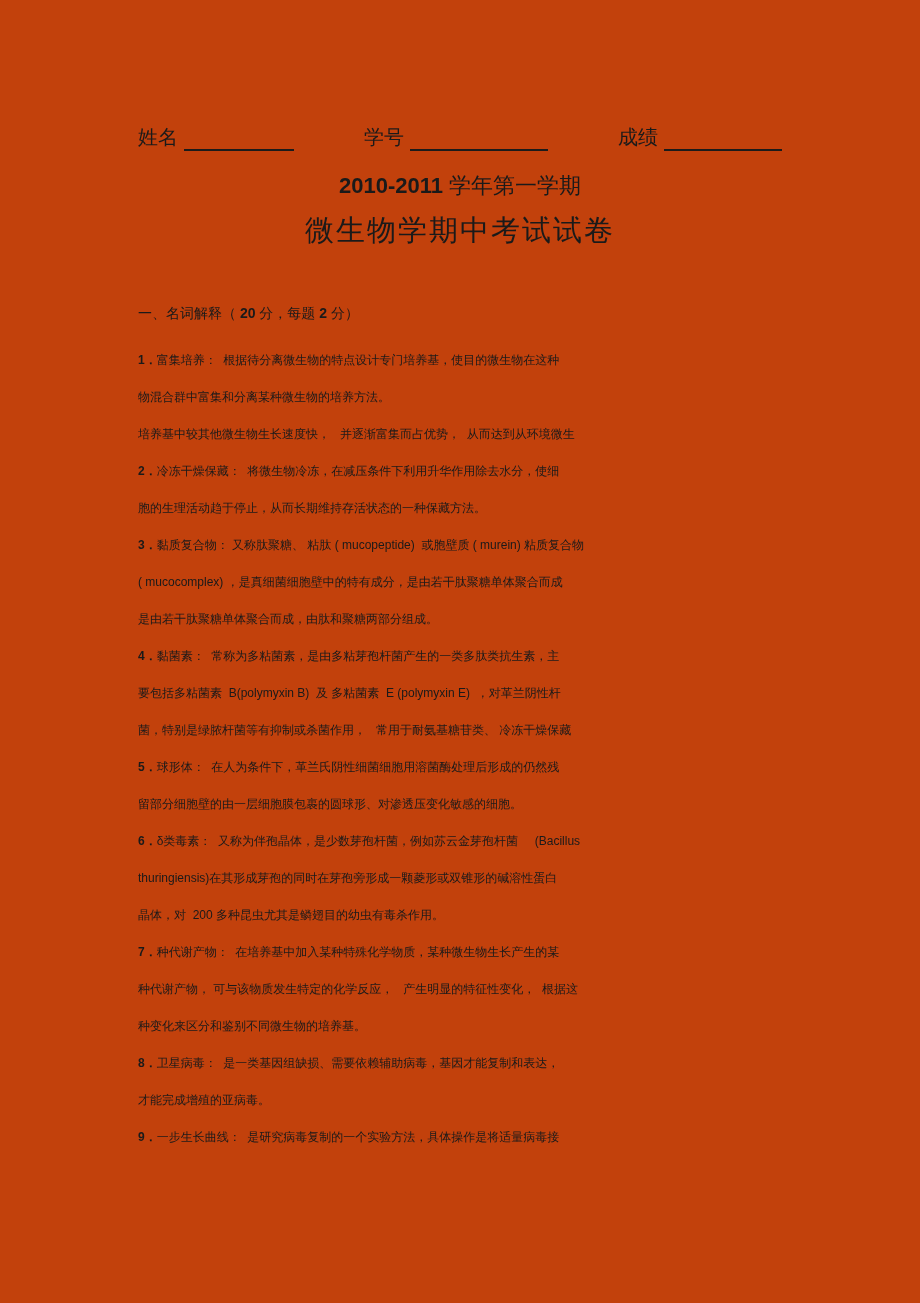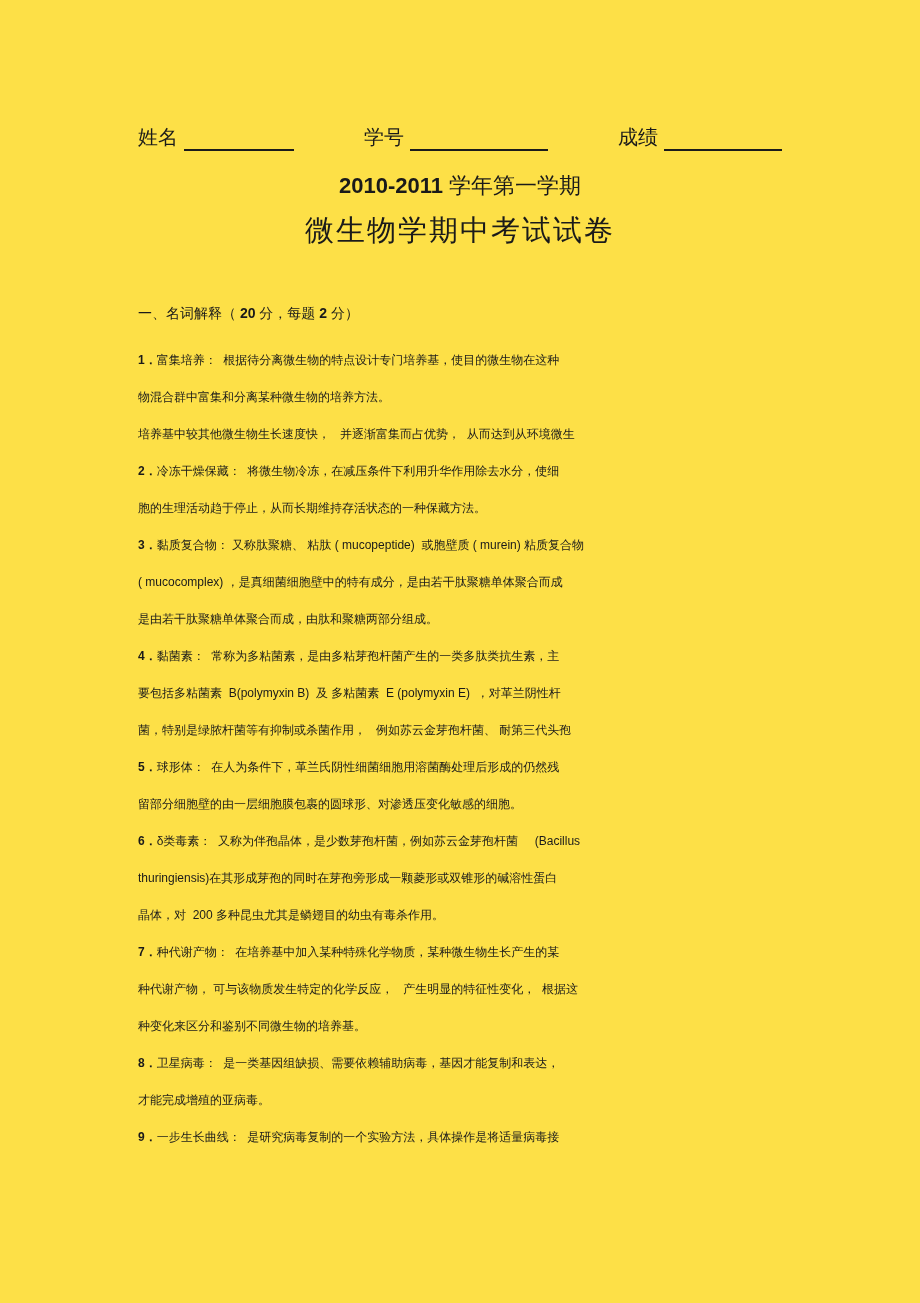--- a/index.html
+++ b/index.html
@@ -1,21 +1,21 @@
 <!DOCTYPE html>
 <html><head>
 <meta charset="utf-8">
 <style>
   html, body { margin: 0; padding: 0; background: #e8e8e8; }
   .page {
     position: relative;
     width: 920px;
     height: 1303px;
     margin: 0 auto;
-    background: #fde047;
+    background: #c2410c;
     color: #1a1a1a;
     font-family: "Liberation Sans", "DejaVu Sans", sans-serif;
     overflow: hidden;
   }
   
   .header-row {
     position: absolute;
     top: 123px;
     left: 138px;
     width: 644px;
@@ -123,21 +123,21 @@
 
     <div class="item">
       <div class="line"><span class="item-num">3．</span><span>黏质复合物： 又称肽聚糖、 粘肽 ( mucopeptide)  或胞壁质 ( murein) 粘质复合物</span></div>
       <div class="line">( mucocomplex) ，是真细菌细胞壁中的特有成分，是由若干肽聚糖单体聚合而成</div>
       <div class="line">是由若干肽聚糖单体聚合而成，由肽和聚糖两部分组成。</div>
     </div>
 
     <div class="item">
       <div class="line"><span class="item-num">4．</span><span>黏菌素：  常称为多粘菌素，是由多粘芽孢杆菌产生的一类多肽类抗生素，主</span></div>
       <div class="line">要包括多粘菌素  B(polymyxin B)  及 多粘菌素  E (polymyxin E)  ，对革兰阴性杆</div>
-      <div class="line">菌，特别是绿脓杆菌等有抑制或杀菌作用，   例如苏云金芽孢杆菌、 耐第三代头孢</div>
+      <div class="line">菌，特别是绿脓杆菌等有抑制或杀菌作用，   常用于耐氨基糖苷类、 冷冻干燥保藏</div>
     </div>
 
     <div class="item">
       <div class="line"><span class="item-num">5．</span><span>球形体：  在人为条件下，革兰氏阴性细菌细胞用溶菌酶处理后形成的仍然残</span></div>
       <div class="line">留部分细胞壁的由一层细胞膜包裹的圆球形、对渗透压变化敏感的细胞。</div>
     </div>
 
     <div class="item">
       <div class="line"><span class="item-num">6．</span><span>δ类毒素：  又称为伴孢晶体，是少数芽孢杆菌，例如苏云金芽孢杆菌     (Bacillus</span></div>
       <div class="line">thuringiensis)在其形成芽孢的同时在芽孢旁形成一颗菱形或双锥形的碱溶性蛋白</div>

